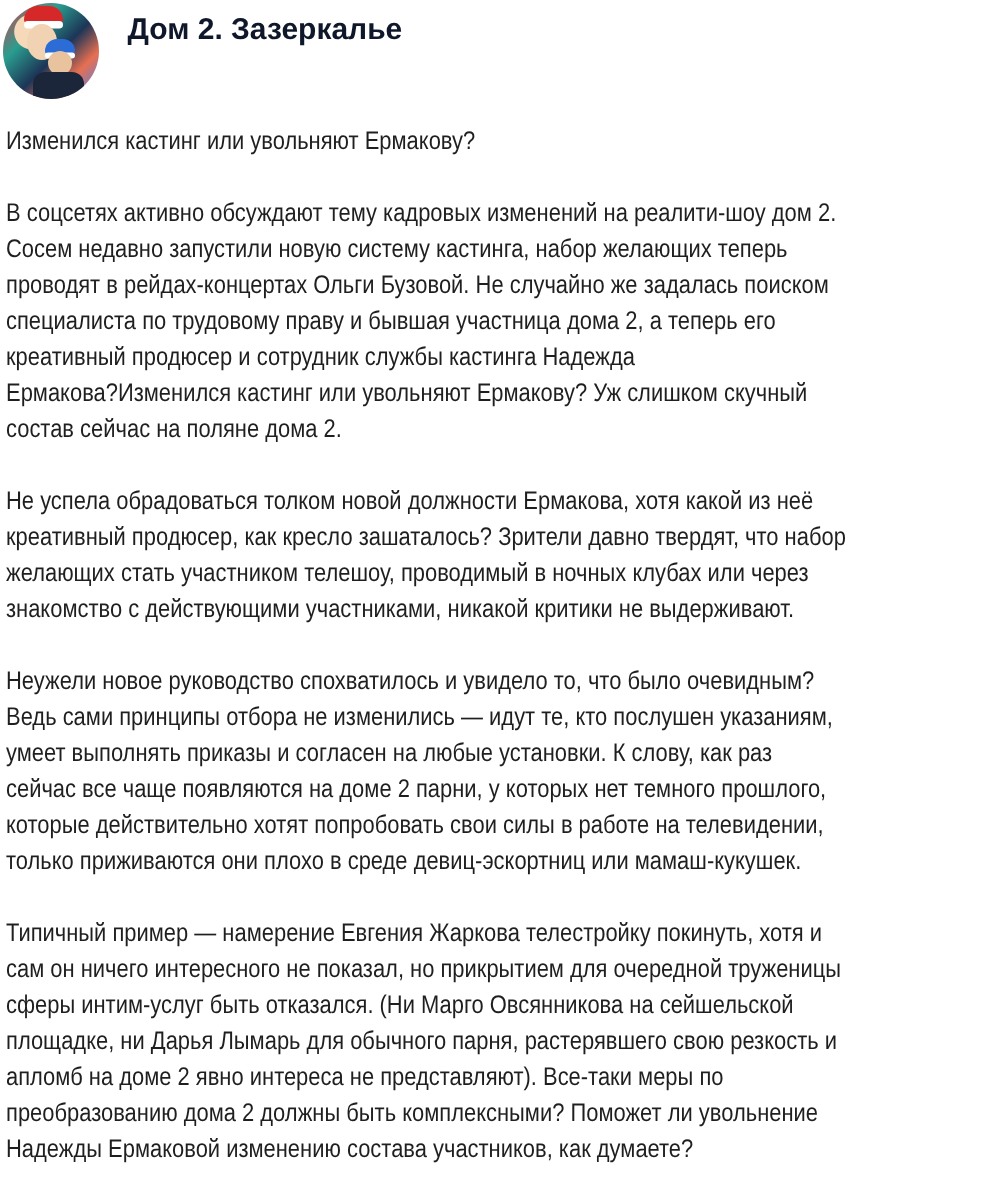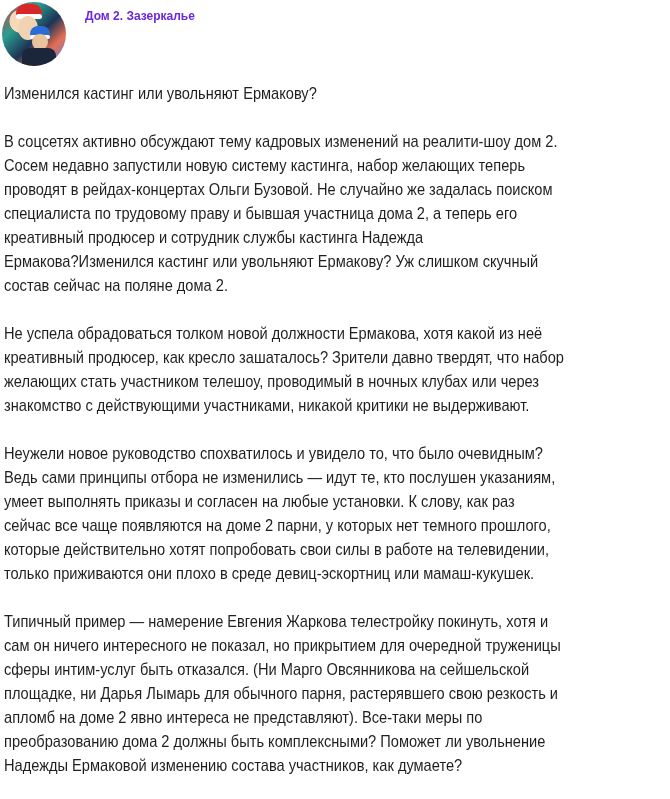--- a/index.html
+++ b/index.html
@@ -9,21 +9,21 @@
     background: radial-gradient(circle at 30% 30%, #f5d9b8 0 18%, transparent 19%),
                 radial-gradient(circle at 60% 60%, #e9c6a4 0 12%, transparent 13%),
                 linear-gradient(135deg, #e63946 0%, #2a9d8f 30%, #1d3557 55%, #e76f51 75%, #3a86ff 100%); }
   .avatar .hat1 { position:absolute; left:14px; top:2px; width:26px; height:12px; background:#d62828; border-radius:10px 10px 3px 3px; }
   .avatar .hat1::after { content:""; position:absolute; left:0; bottom:-3px; width:26px; height:5px; background:#fff; border-radius:3px; }
   .avatar .hat2 { position:absolute; left:28px; top:24px; width:20px; height:10px; background:#2b6cd6; border-radius:8px 8px 2px 2px; }
   .avatar .hat2::after { content:""; position:absolute; left:0; bottom:-3px; width:20px; height:4px; background:#fff; border-radius:2px; }
   .avatar .face1 { position:absolute; left:16px; top:14px; width:20px; height:24px; background:#f1d3b3; border-radius:50%; }
   .avatar .face2 { position:absolute; left:30px; top:32px; width:16px; height:16px; background:#e8c39e; border-radius:50%; }
   .avatar .suit { position:absolute; left:20px; top:46px; width:34px; height:20px; background:#1b263b; border-radius:8px 8px 0 0; }
-  .title { position:absolute; left:85px; top:9px; font-size:12px; font-weight:bold; color:#6d28d9; white-space:nowrap; }
+  .title { position:absolute; left:85px; top:9px; font-size:20px; font-weight:bold; color:#0f172a; white-space:nowrap; }
   .content { position:absolute; left:4px; top:82px; width:666px; }
   .line { height:24px; line-height:24px; font-size:17px; color:#1f1f1f; white-space:nowrap; transform-origin:left center; transform:scaleX(0.86); }
   .gap { height:24px; }
 </style>
 </head>
 <body>
 
 <div class="header">
   <div class="avatar">
     <div class="hat1"></div>

